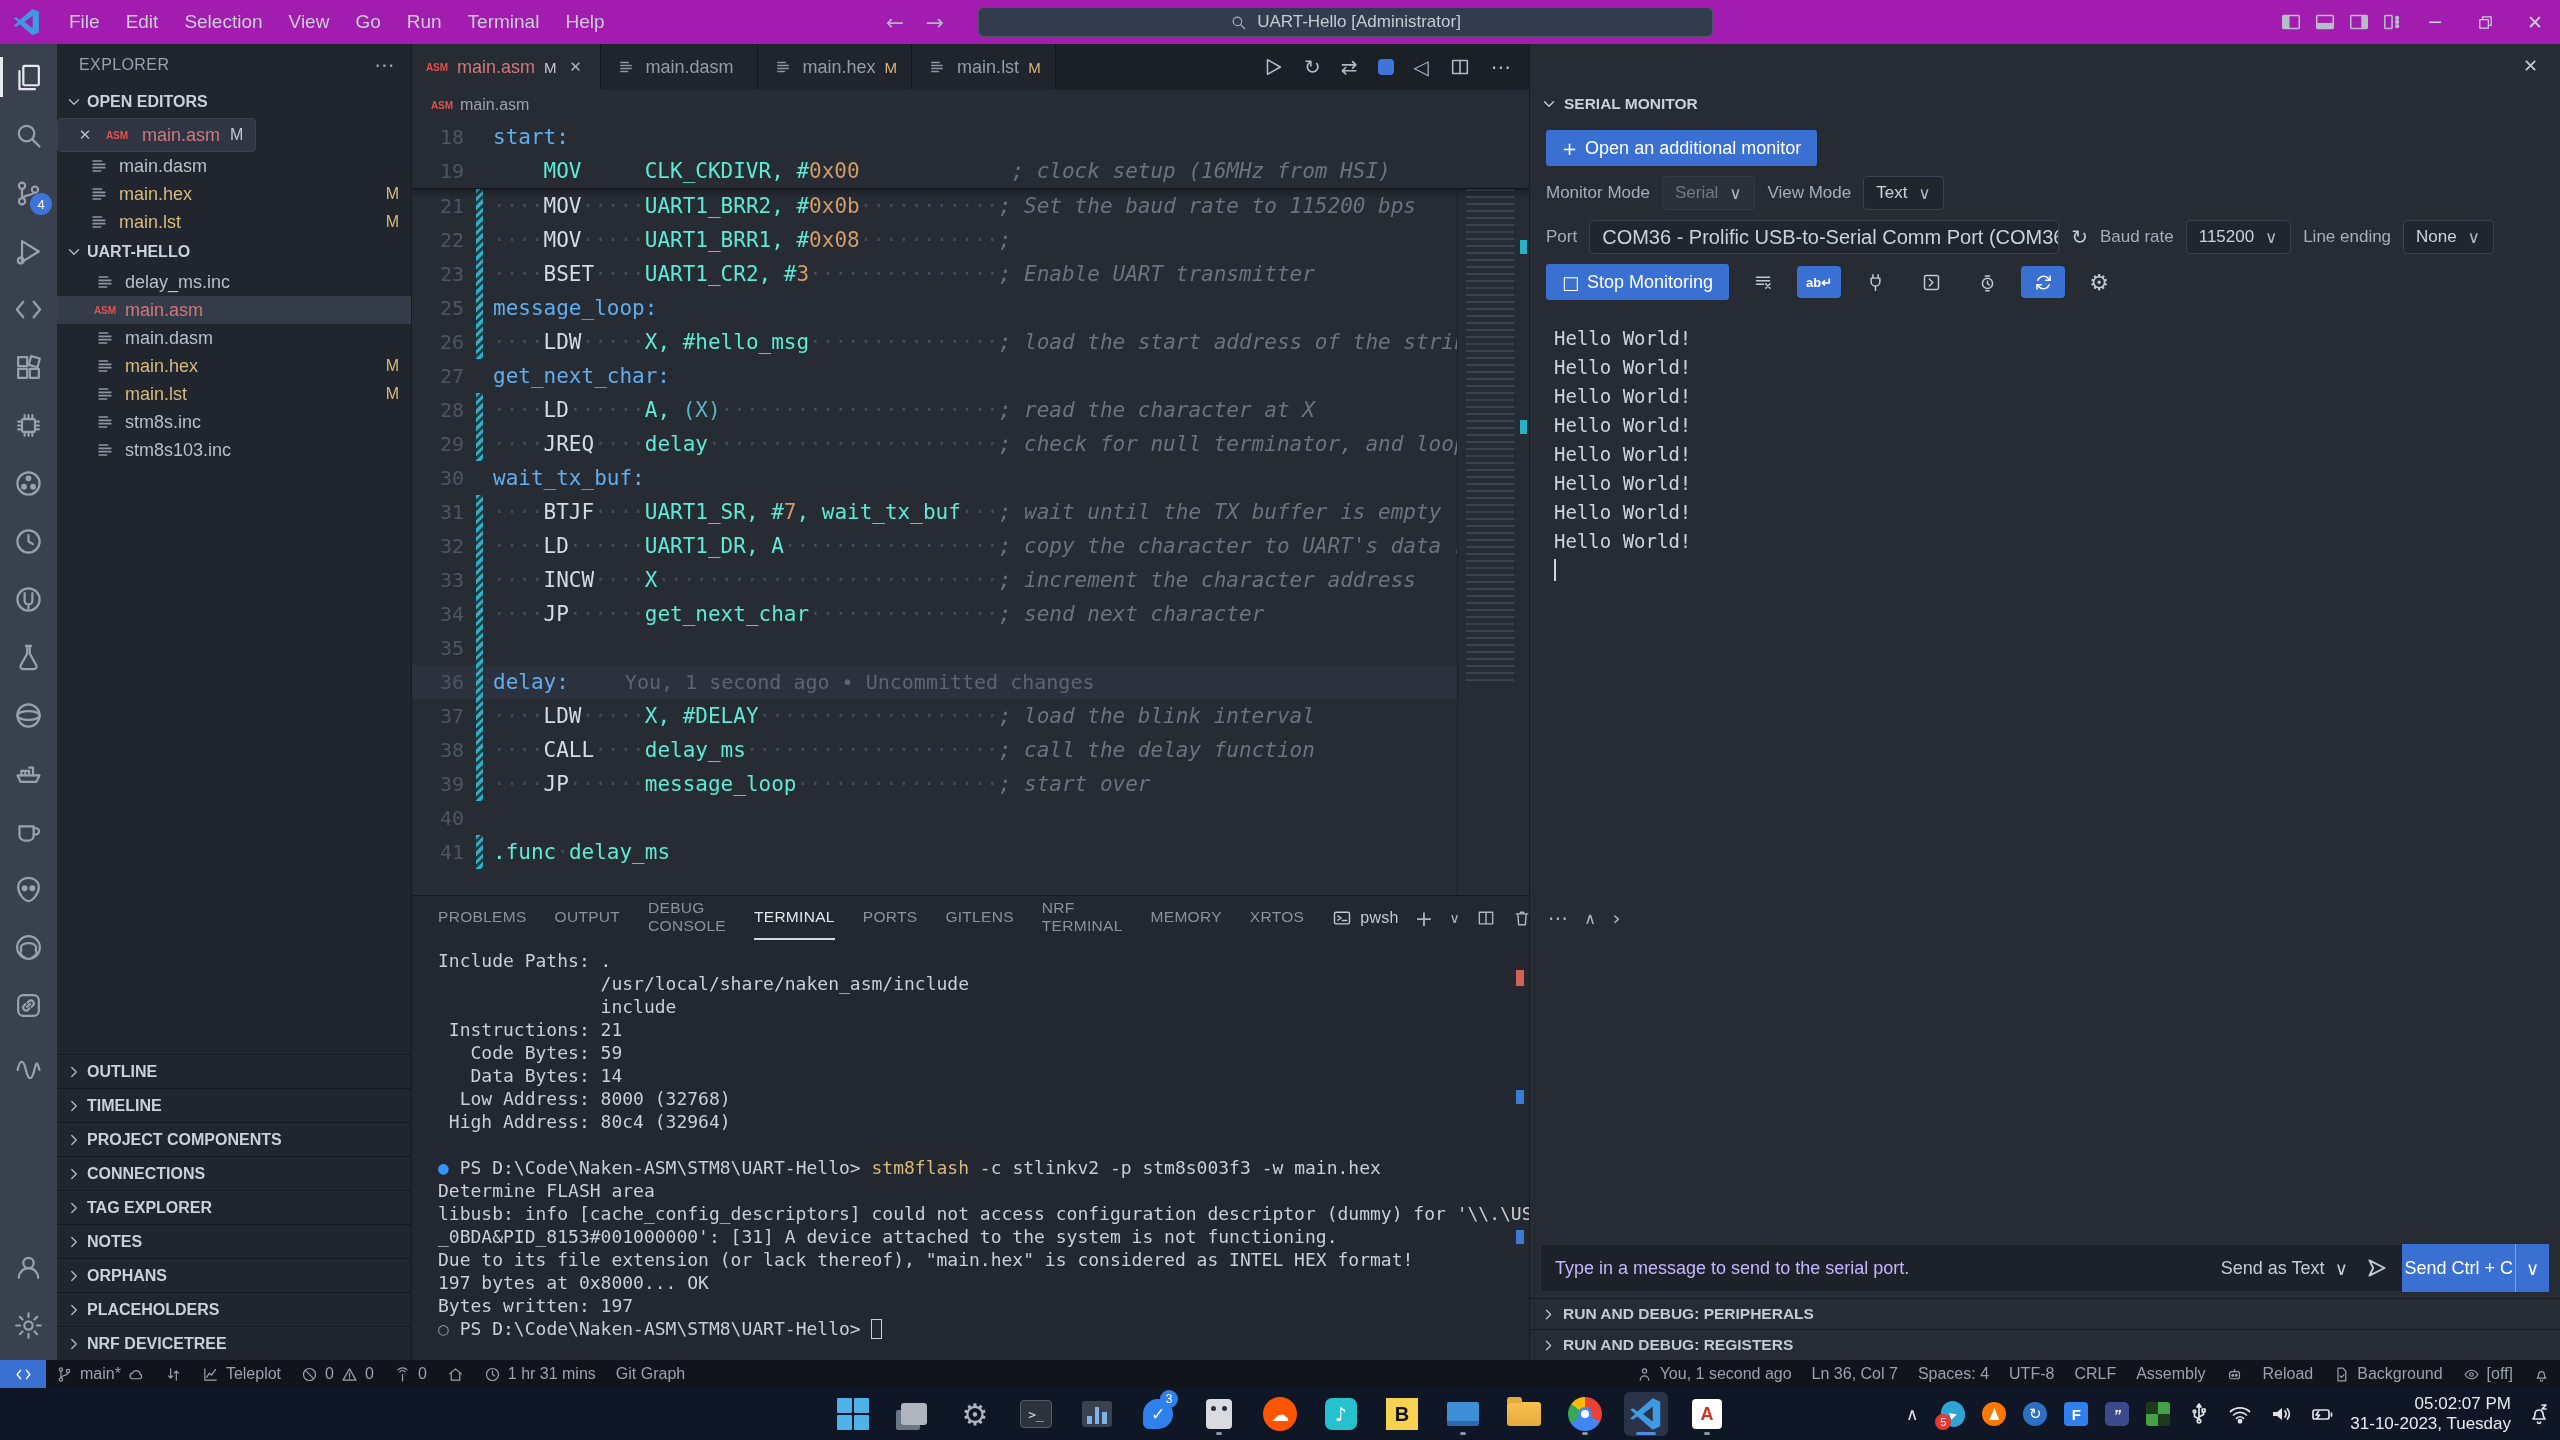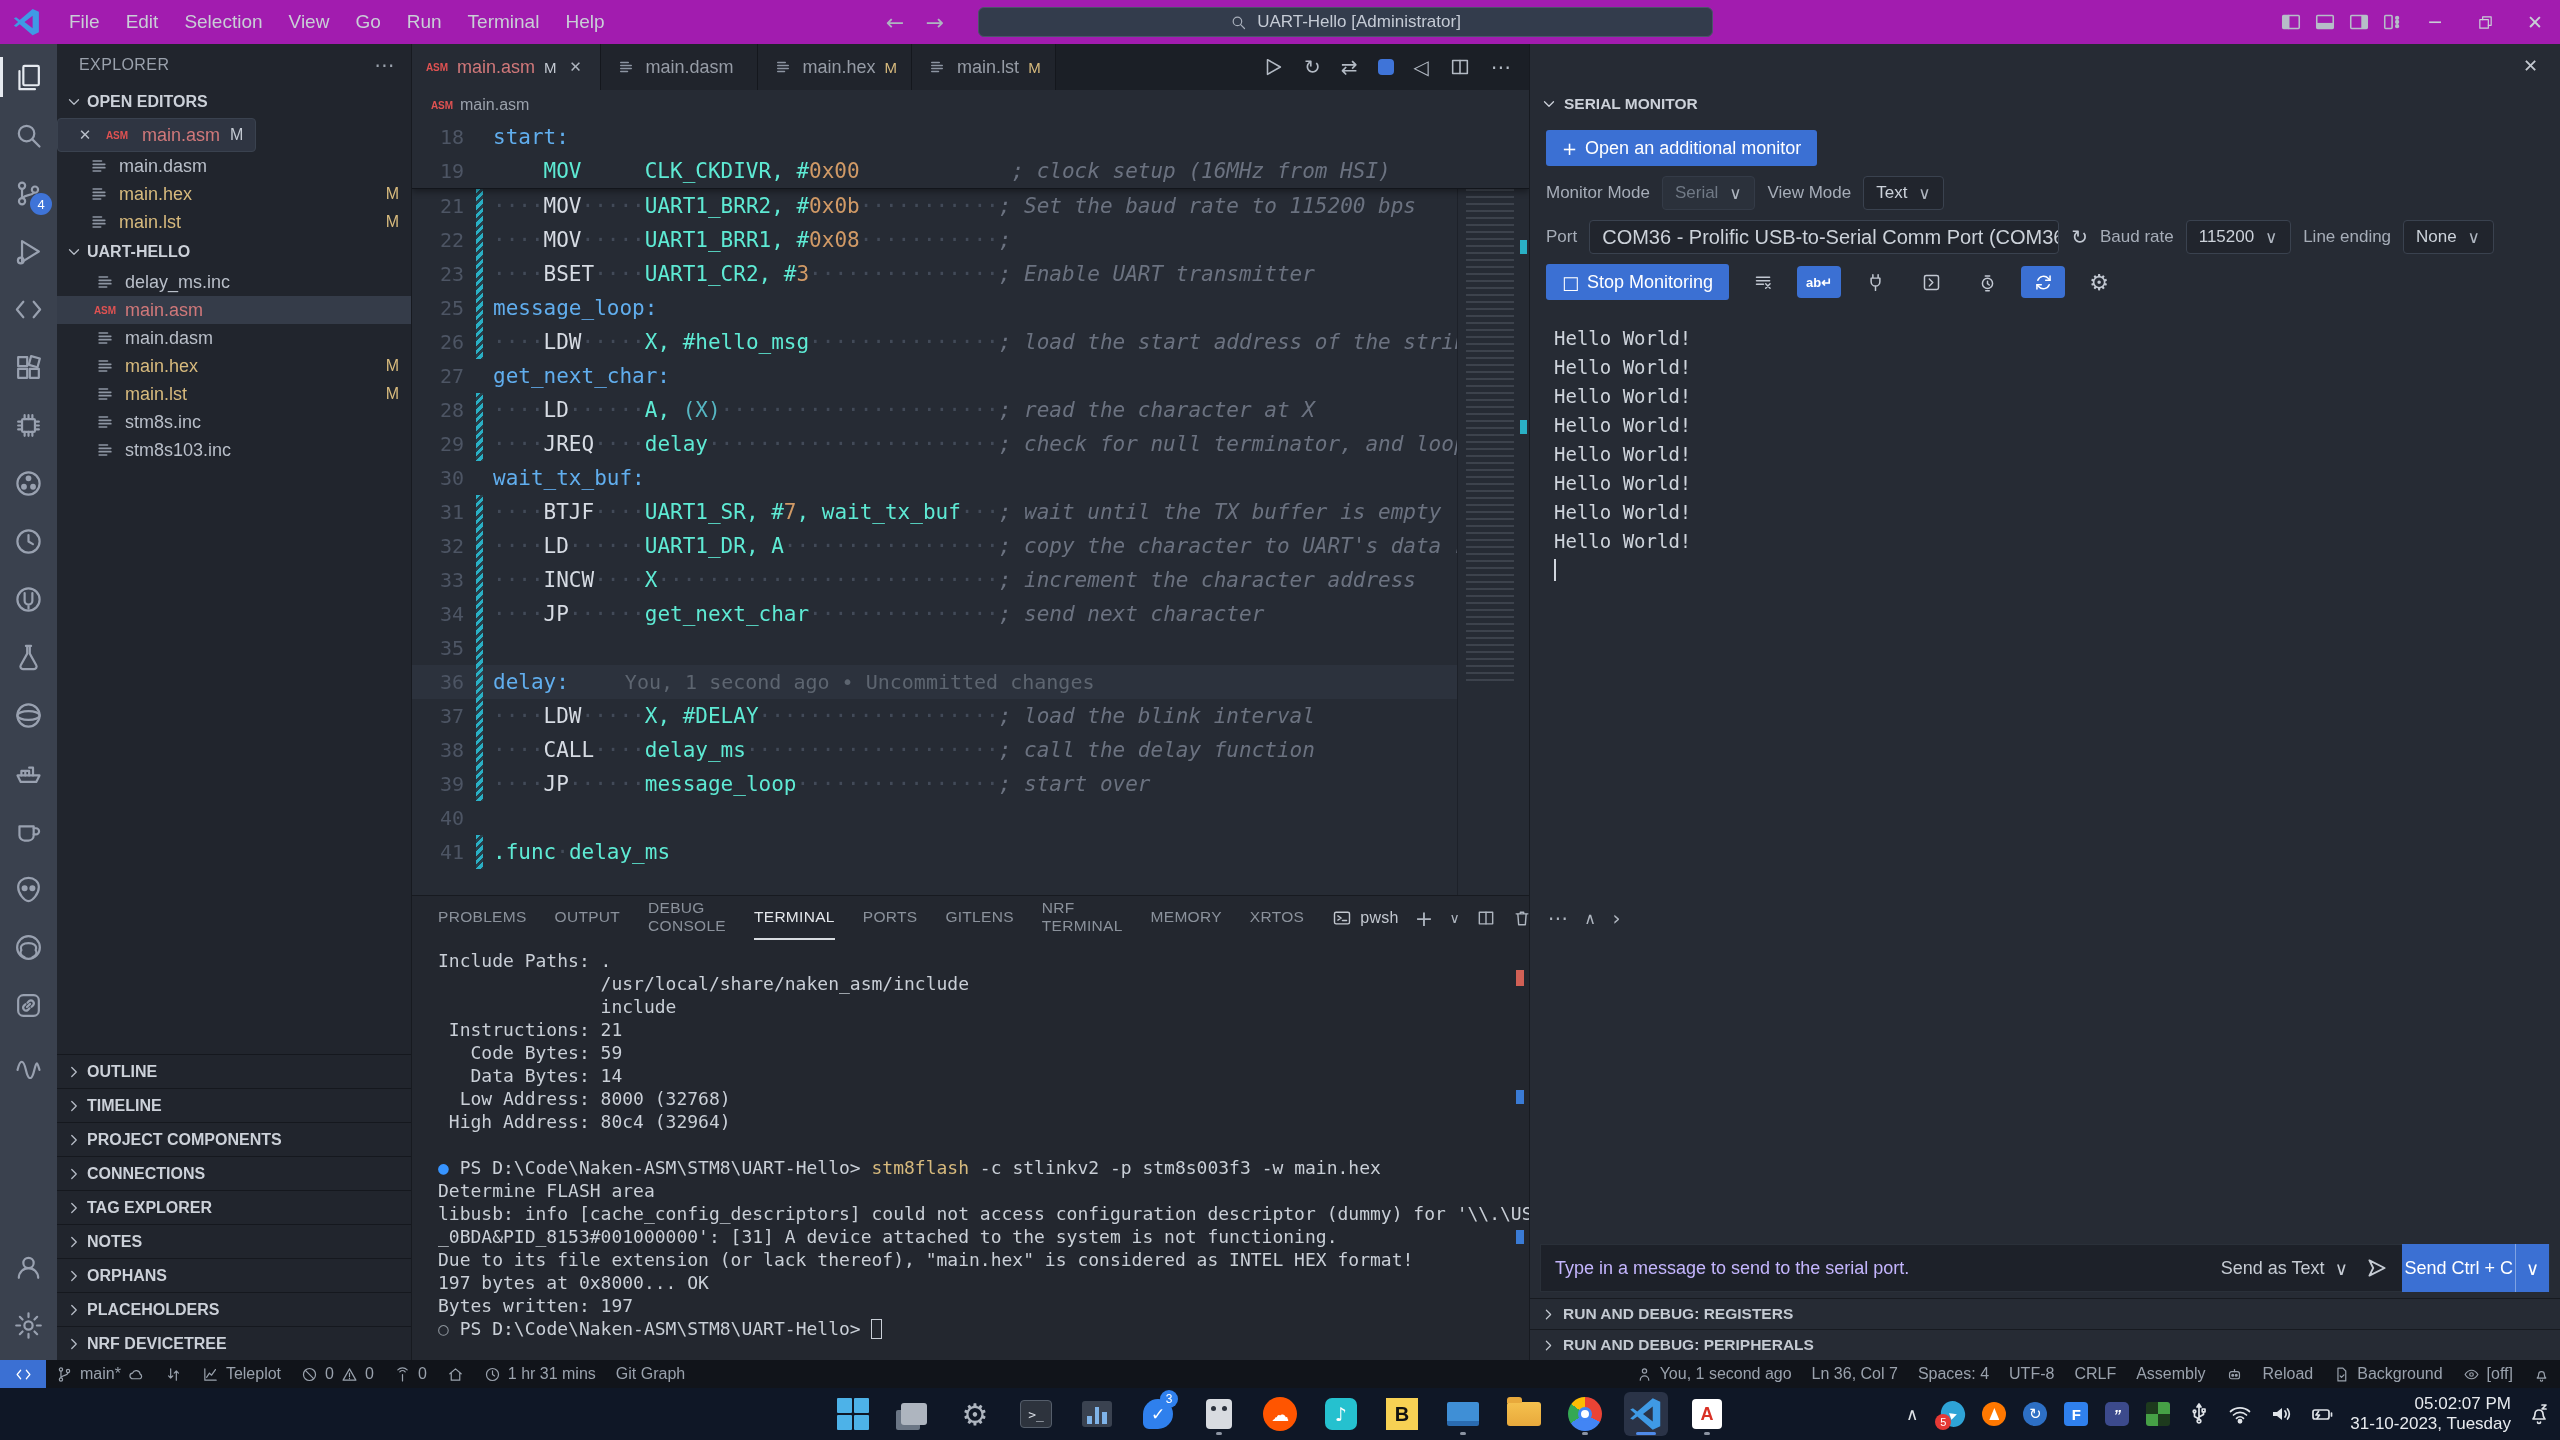--- a/index.html
+++ b/index.html
@@ -1068,29 +1068,29 @@
         </span>
       </div>
       <div>
 
       <div class="rp-sec">
             <span class="ic">
               <svg viewBox="0 0 24 24" fill="none" stroke="currentColor" stroke-width="1.7" stroke-linecap="round" stroke-linejoin="round">
                 <path d="M9 6l6 6-6 6"></path>
               </svg>
             </span>
+            <span>RUN AND DEBUG: PERIPHERALS</span>
+          </div>
+          <div class="rp-sec">
+            <span class="ic">
+              <svg viewBox="0 0 24 24" fill="none" stroke="currentColor" stroke-width="1.7" stroke-linecap="round" stroke-linejoin="round">
+                <path d="M9 6l6 6-6 6"></path>
+              </svg>
+            </span>
             <span>RUN AND DEBUG: REGISTERS</span>
-          </div>
-          <div class="rp-sec">
-            <span class="ic">
-              <svg viewBox="0 0 24 24" fill="none" stroke="currentColor" stroke-width="1.7" stroke-linecap="round" stroke-linejoin="round">
-                <path d="M9 6l6 6-6 6"></path>
-              </svg>
-            </span>
-            <span>RUN AND DEBUG: PERIPHERALS</span>
           </div>
         </div>
     </aside>
   </div>
 
   <footer class="statusbar">
     <div style="display:flex;align-items:center">
 
     <div class="sb-item sb-remote">
           <span class="ic">

